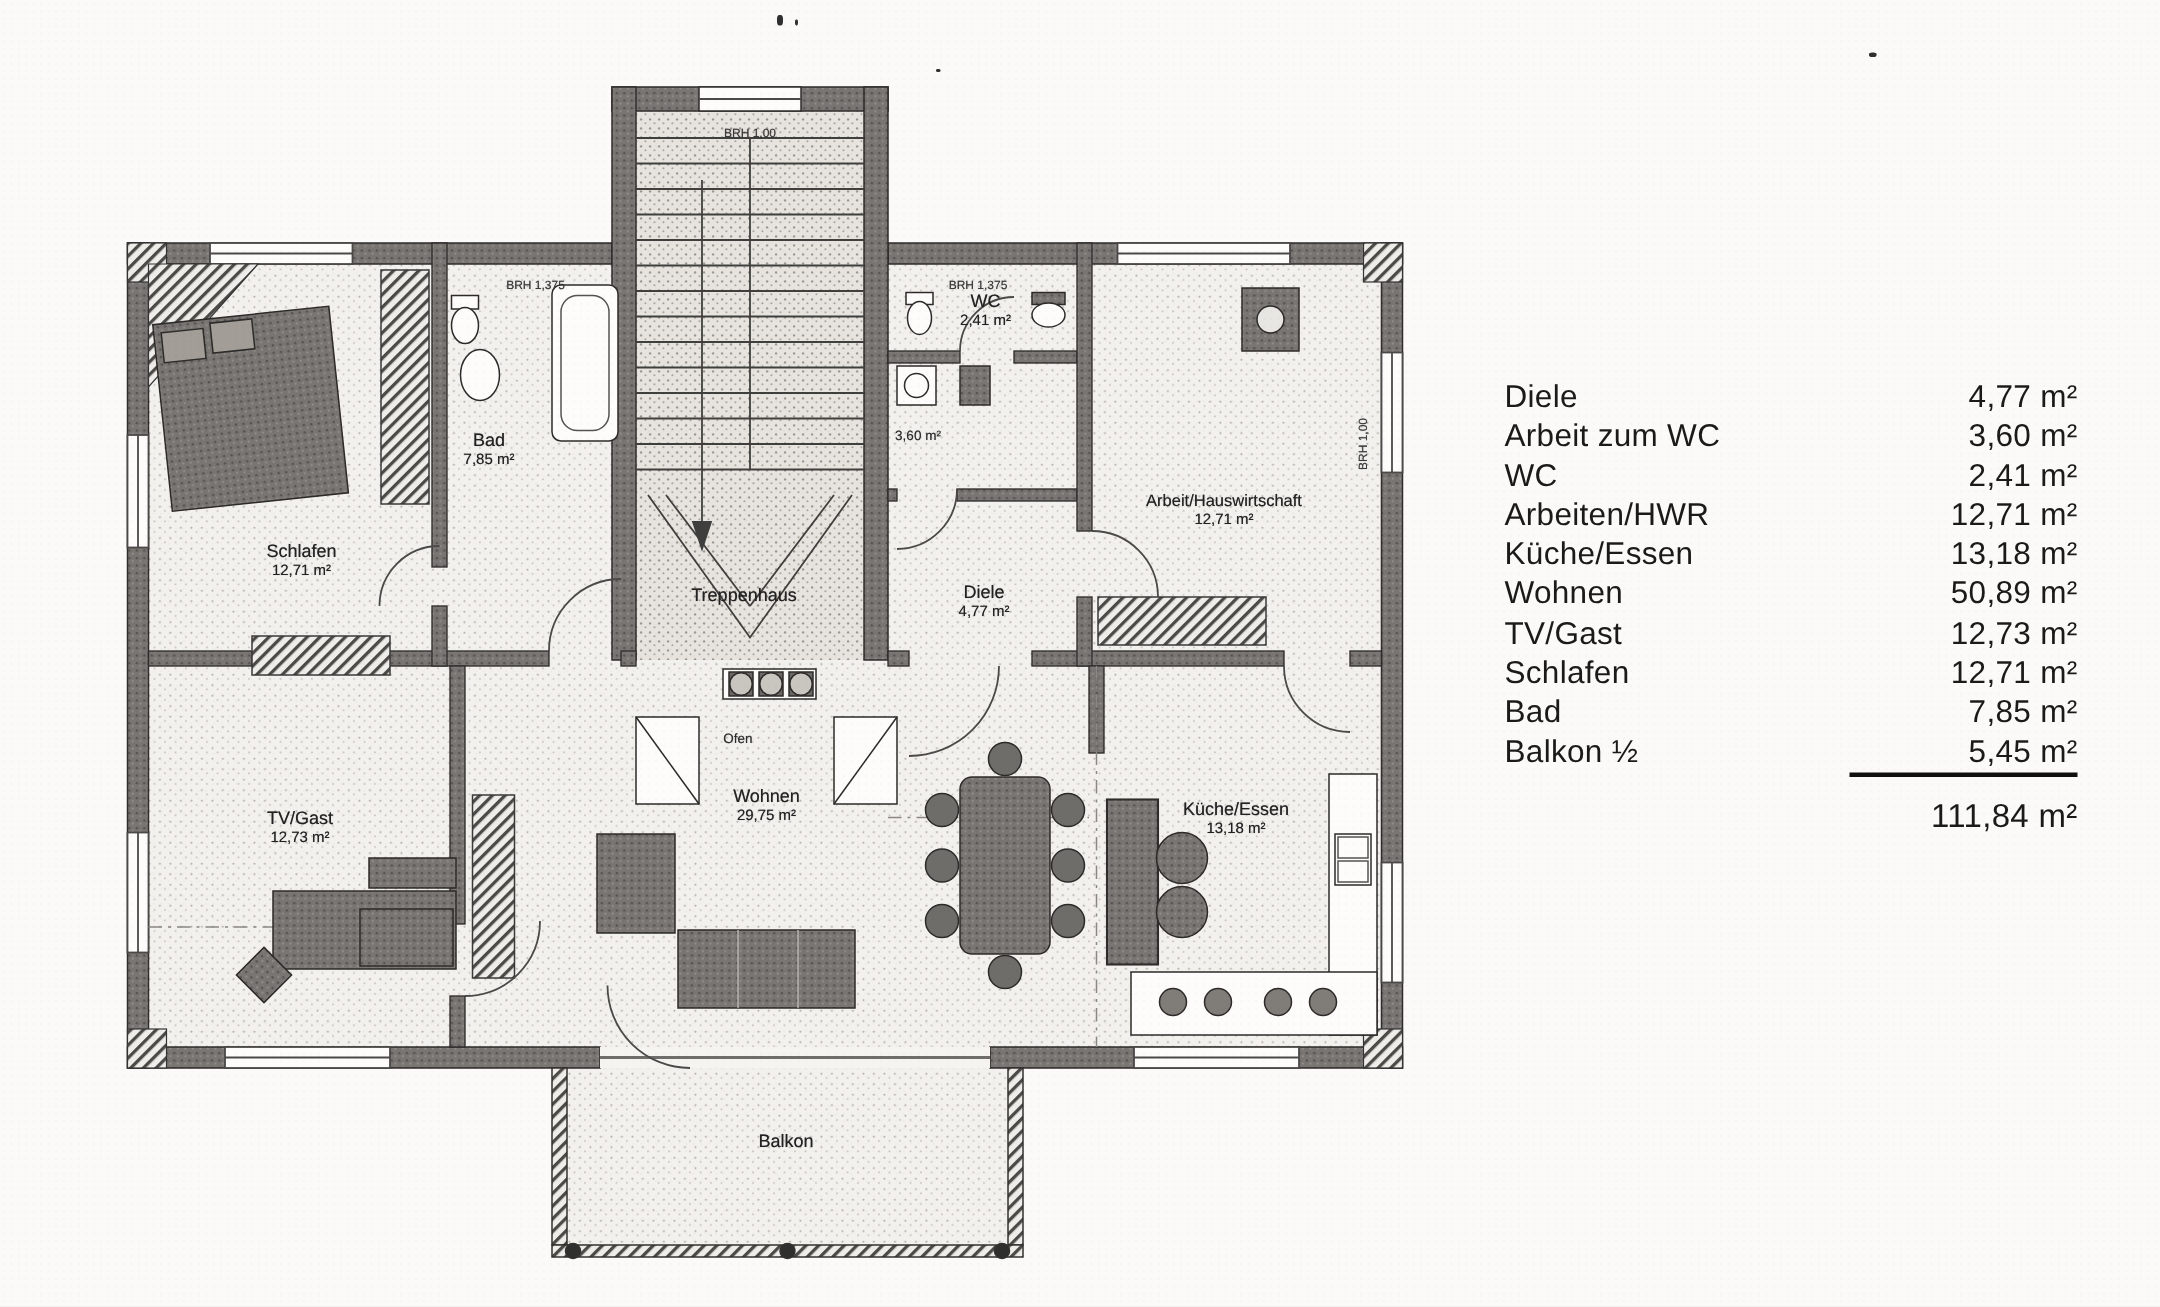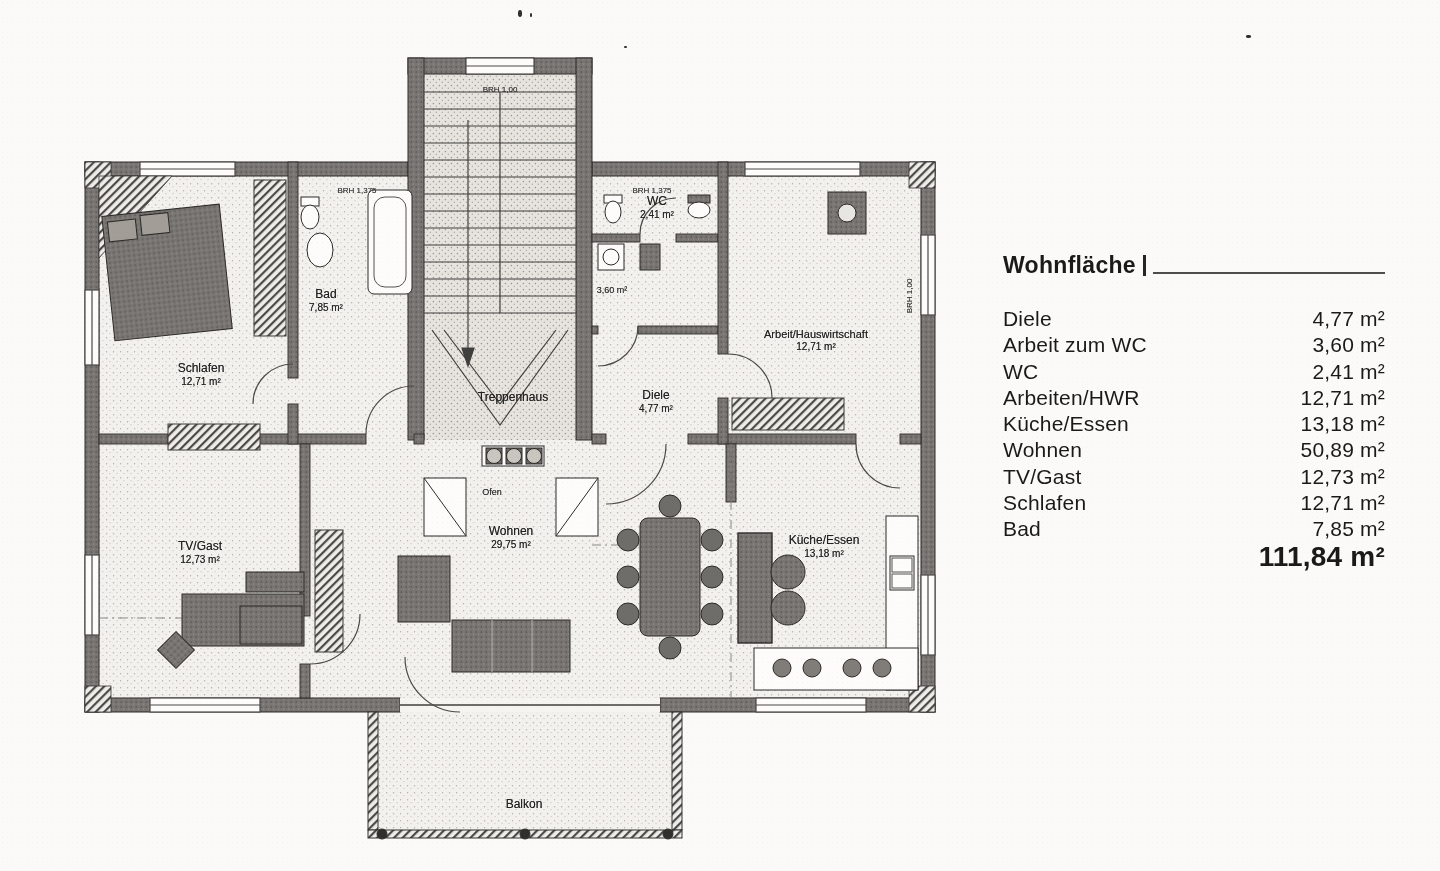--- a/index.html
+++ b/index.html
@@ -36,21 +36,21 @@
   
   .area-table{position:absolute;left:1003px;top:252px;width:382px;z-index:20;}
   .table-header{display:flex;align-items:center;gap:7px;margin-bottom:27px;}
   .table-title{font-size:23px;font-weight:700;letter-spacing:.3px;margin:0;}
   .title-tick{width:3px;height:21px;background:#262626;}
   .title-rule{flex:1;height:2px;background:#4e4e4e;margin-top:14px;}
   .row{display:flex;justify-content:space-between;align-items:baseline;
        font-size:21px;line-height:26.3px;letter-spacing:.2px;}
   .row .val{width:152px;text-align:right;}
   .row.balkon .val{border-bottom:3px solid #101010;padding-bottom:0;}
-  .row.total{font-weight:700;font-size:28px;margin-top:1px;}
+  .row.total{font-weight:400;font-size:22px;margin-top:13px;}
   .row.total .lbl{visibility:hidden;}
 
   svg{position:absolute;left:0;top:0;z-index:1;}
 </style>
 </head>
 <body>
 
 <div class="canvas">
 
   <svg width="960" height="871" viewBox="0 0 960 871">
@@ -277,21 +277,21 @@
     <div class="room-label" style="left:201px;top:374px">
       <div class="room-name">Schlafen</div>
       <div class="room-area">12,71 m²</div>
     </div>
 
     <div class="room-label" style="left:326px;top:300px">
       <div class="room-name">Bad</div>
       <div class="room-area">7,85 m²</div>
     </div>
 
-    <div class="room-label" style="left:513px;top:397px">
+    <div class="room-label" style="left:496px;top:397px">
       <div class="room-name">Treppenhaus</div>
     </div>
 
     <div class="room-label" style="left:657px;top:207px">
       <div class="room-name">WC</div>
       <div class="room-area">2,41 m²</div>
     </div>
 
     <div class="room-label" style="left:816px;top:341px">
       <div class="room-name" style="font-size:11px">Arbeit/Hauswirtschaft</div>
@@ -311,39 +311,34 @@
     <div class="room-label" style="left:511px;top:537px">
       <div class="room-name">Wohnen</div>
       <div class="room-area">29,75 m²</div>
     </div>
 
     <div class="room-label" style="left:824px;top:546px">
       <div class="room-name">Küche/Essen</div>
       <div class="room-area">13,18 m²</div>
     </div>
 
-    <div class="room-label" style="left:524px;top:804px">
+    <div class="room-label" style="left:524px;top:761px">
       <div class="room-name">Balkon</div>
     </div>
 
     <div class="small-note" style="left:612px;top:290px">3,60 m²</div>
     <div class="small-note" style="left:492px;top:492px">Ofen</div>
 
     <div class="small-note brh" style="left:500px;top:89px">BRH 1,00</div>
     <div class="small-note brh" style="left:357px;top:190px">BRH 1,375</div>
     <div class="small-note brh" style="left:652px;top:190px">BRH 1,375</div>
     <div class="small-note brh brh-vert" style="left:909px;top:296px">BRH 1,00</div>
   </div>
 
   <div class="area-table">
-    <div class="table-header">
-      <h2 class="table-title">Wohnfläche</h2>
-      <div class="title-tick"></div>
-      <div class="title-rule"></div>
-    </div>
 
     <div class="row">
       <span class="lbl">Diele</span>
       <span class="val">4,77 m²</span>
     </div>
     <div class="row">
       <span class="lbl">Arbeit zum WC</span>
       <span class="val">3,60 m²</span>
     </div>
     <div class="row">
@@ -366,20 +361,24 @@
       <span class="lbl">TV/Gast</span>
       <span class="val">12,73 m²</span>
     </div>
     <div class="row">
       <span class="lbl">Schlafen</span>
       <span class="val">12,71 m²</span>
     </div>
     <div class="row">
       <span class="lbl">Bad</span>
       <span class="val">7,85 m²</span>
+    </div>
+    <div class="row balkon">
+      <span class="lbl">Balkon ½</span>
+      <span class="val">5,45 m²</span>
     </div>
     <div class="row total">
       <span class="lbl">.</span>
       <span class="val">111,84 m²</span>
     </div>
   </div>
 
   <div class="speck" style="left:518px;top:10px;width:4px;height:7px"></div>
   <div class="speck" style="left:530px;top:13px;width:2px;height:4px"></div>
   <div class="speck" style="left:1246px;top:35px;width:5px;height:3px"></div>

